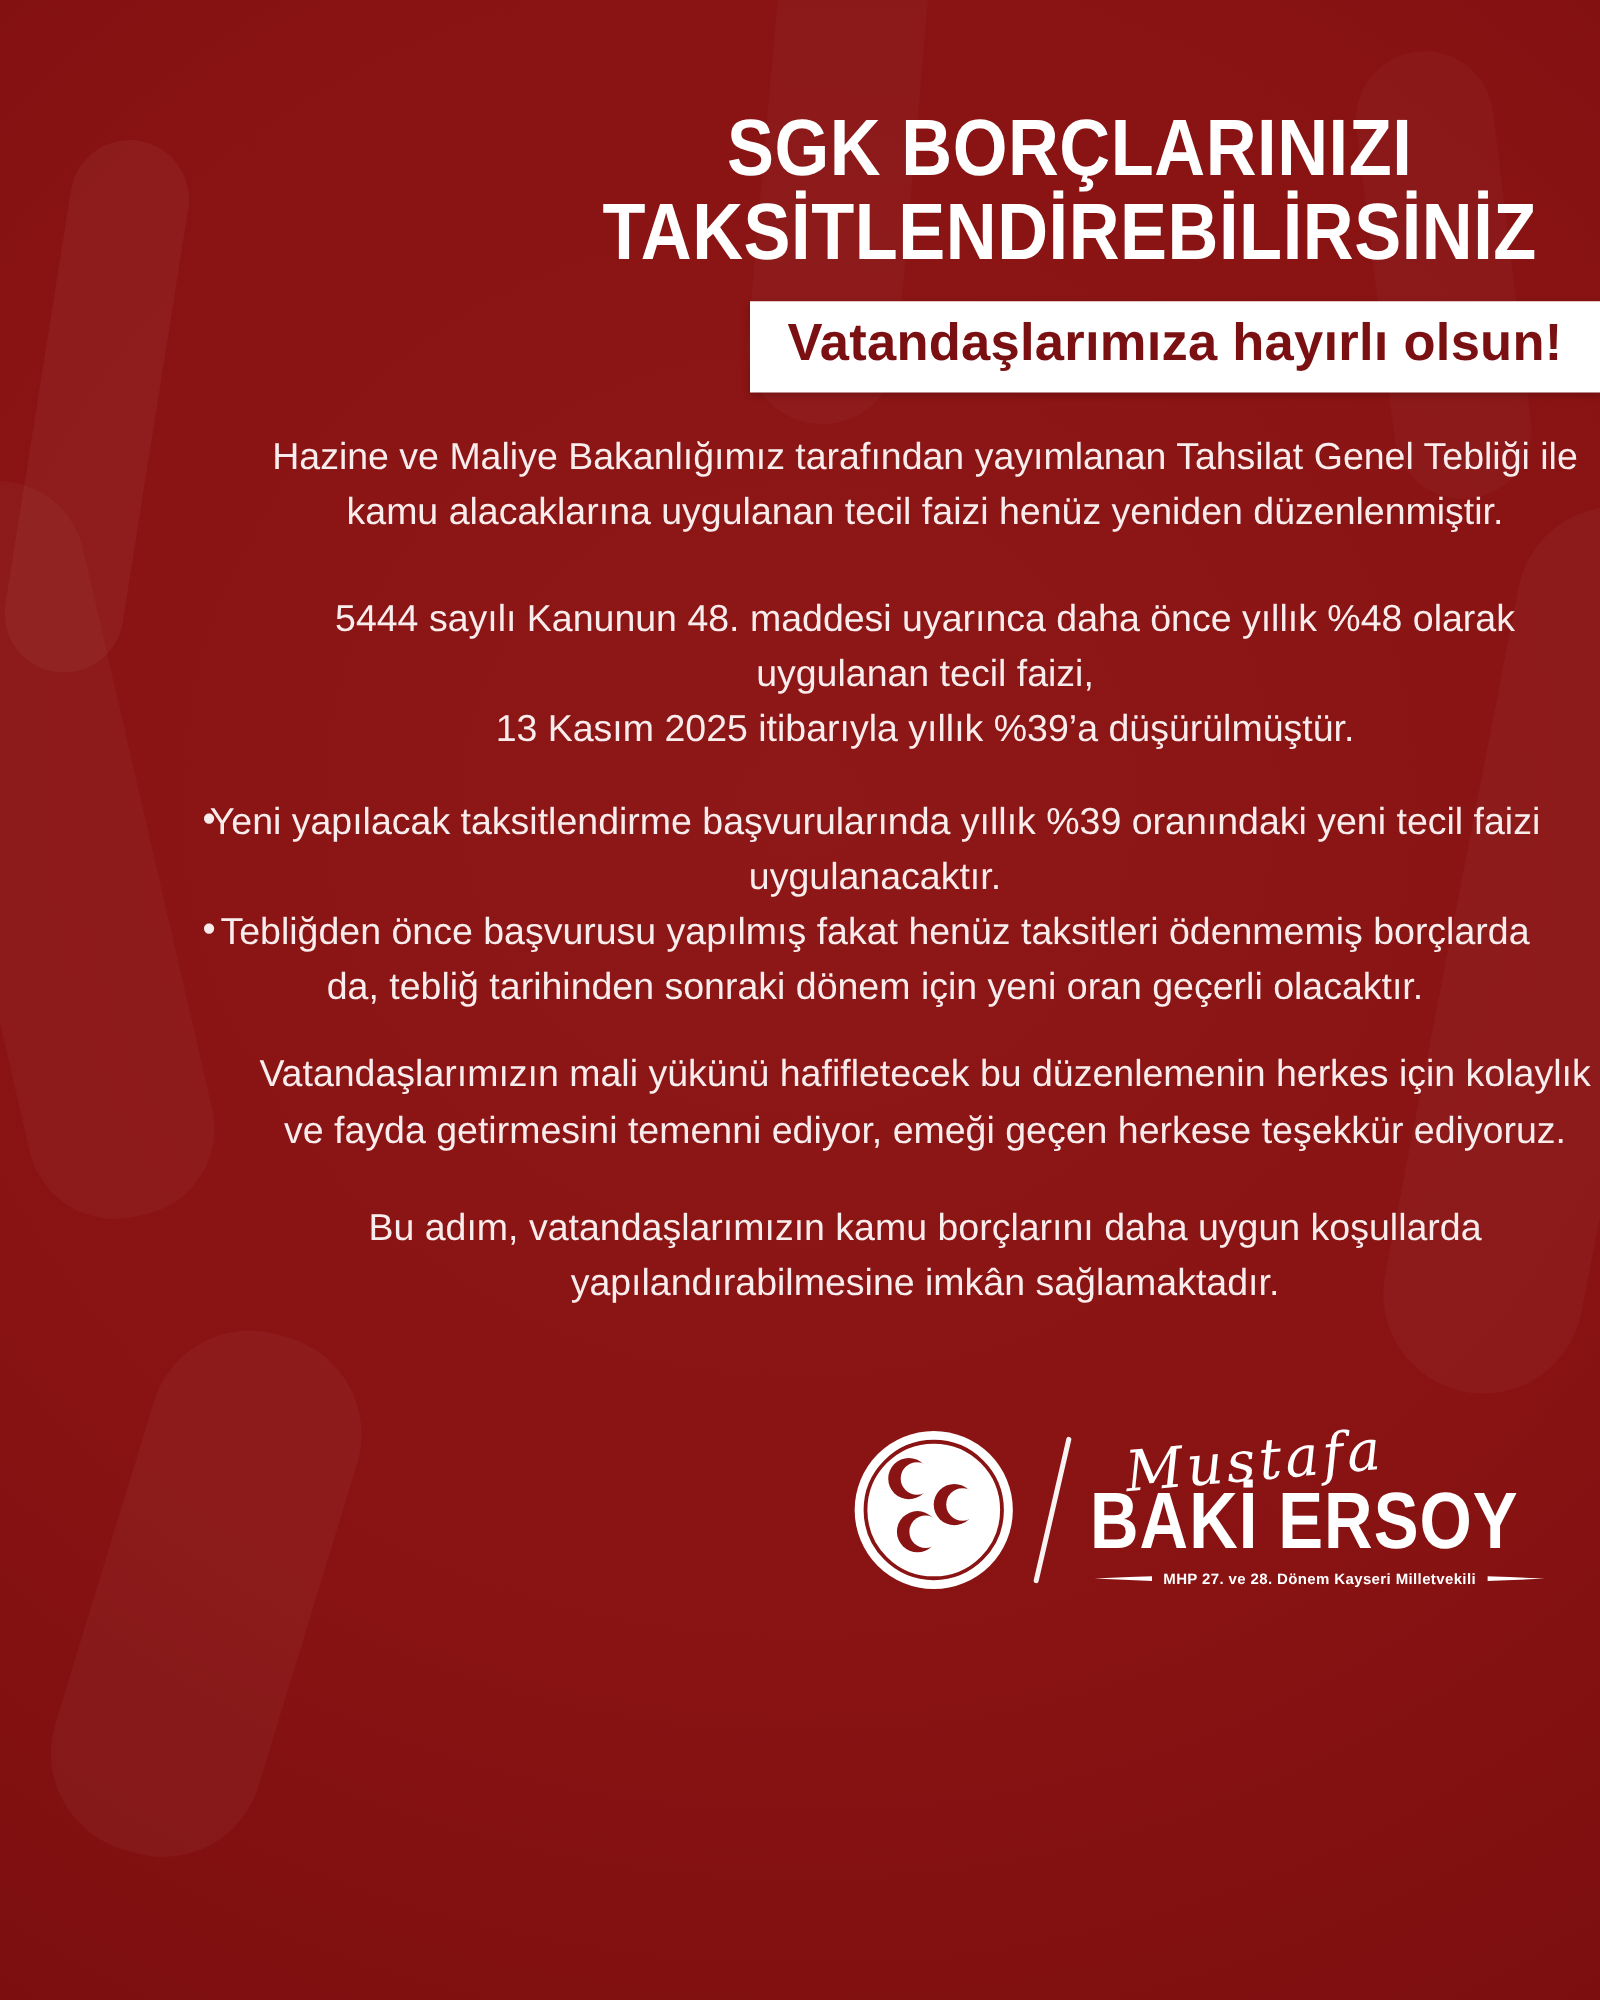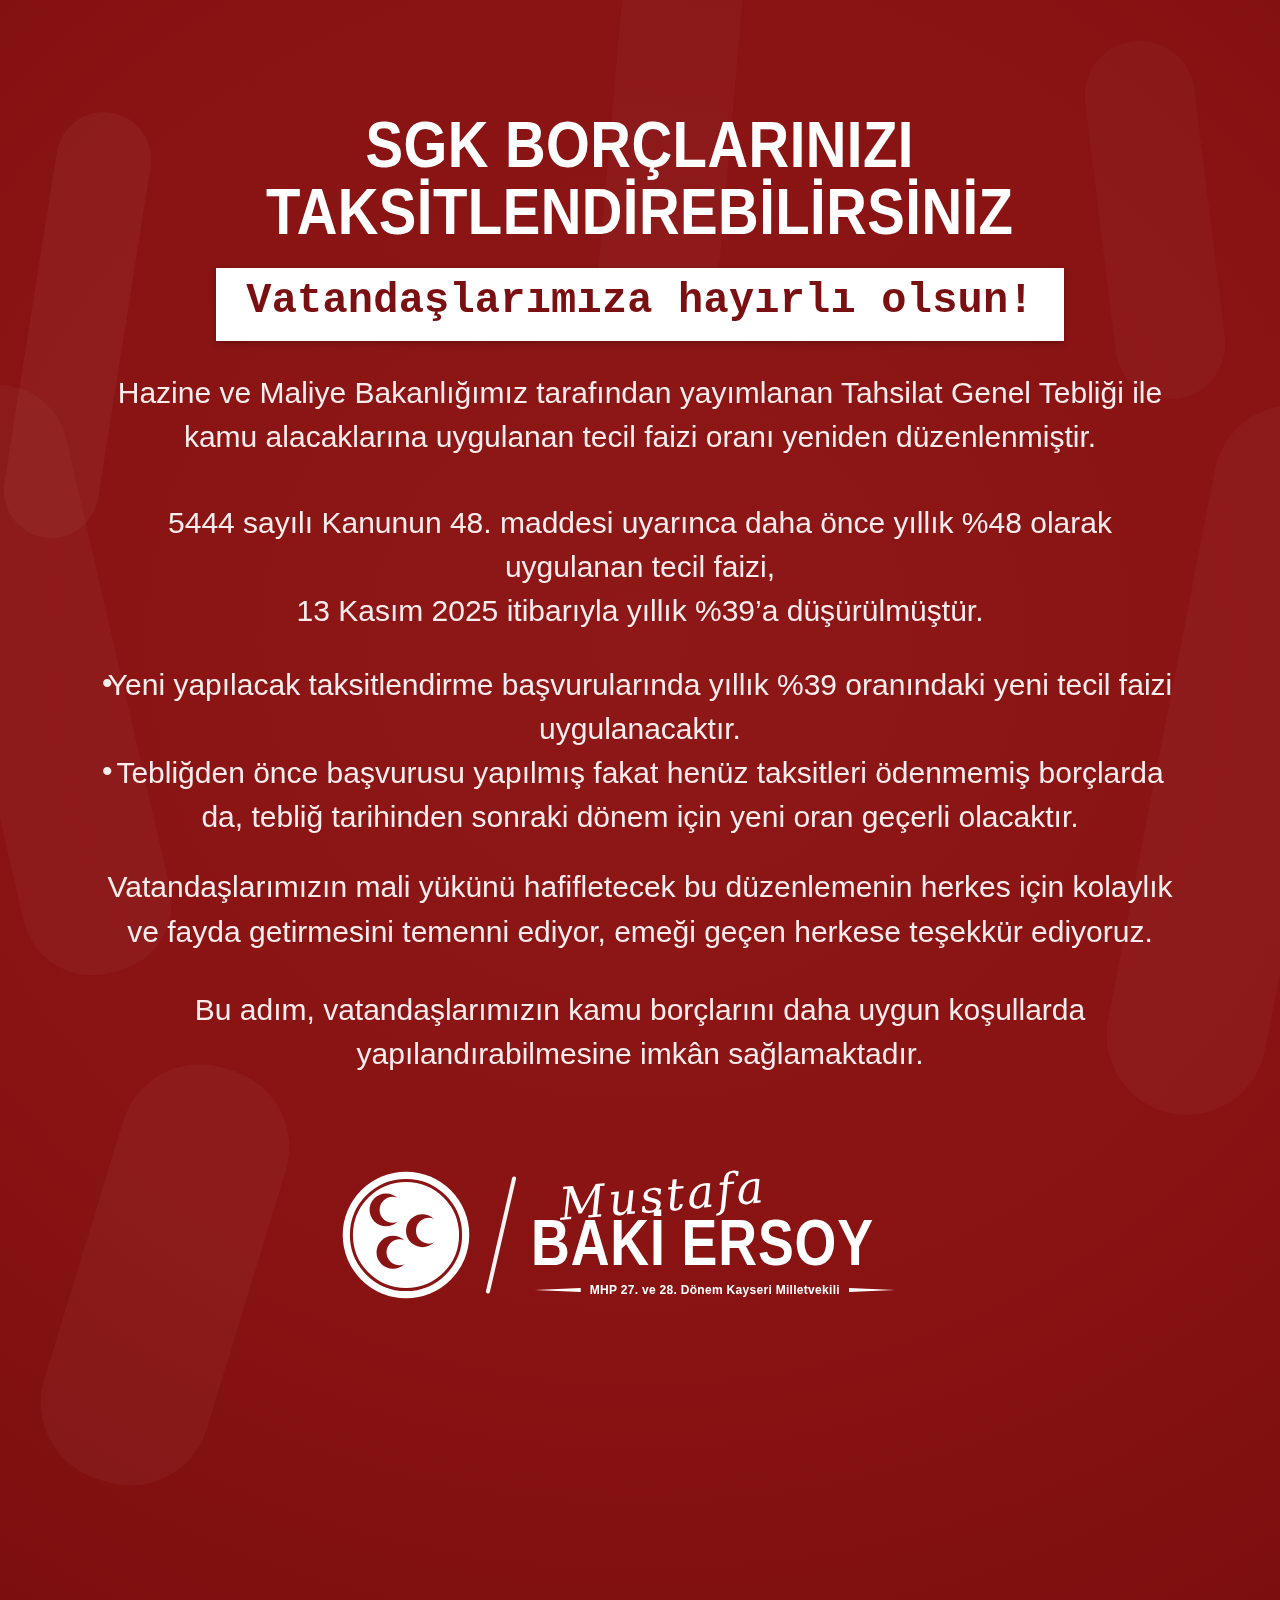--- a/index.html
+++ b/index.html
@@ -16,22 +16,22 @@
   .wm { position:absolute; background:rgba(255,236,236,0.045); z-index:1; }
   .wm1 { left:30px;  top:110px;  width:95px;  height:430px; border-radius:48px; transform:rotate(9deg); }
   .wm2 { left:-30px; top:380px;  width:150px; height:600px; border-radius:70px; transform:rotate(-13deg); background:rgba(255,236,236,0.035);}
   .wm3 { left:80px;  top:1060px; width:170px; height:430px; border-radius:80px; transform:rotate(17deg); background:rgba(255,236,236,0.04);}
   .wm4 { right:-40px; top:400px; width:160px; height:720px; border-radius:80px; transform:rotate(11deg); background:rgba(255,236,236,0.035);}
   .wm5 { left:610px; top:-60px;  width:120px; height:400px; border-radius:60px; transform:rotate(5deg);  background:rgba(255,236,236,0.03);}
   .wm6 { right:70px; top:40px;   width:110px; height:360px; border-radius:55px; transform:rotate(-7deg); background:rgba(255,236,236,0.03);}
 
   .content {
     position:relative; z-index:2;
-    display:flex; flex-direction:column; align-items:center;
-    padding-top:112px;
+    display:flex; flex-direction:column; align-items:flex-end;
+    padding-top:85px;
   }
 
   .title {
     text-align:center;
     color:#ffffff;
     font-size:64px;
     font-weight:800;
     line-height:1.05;
     letter-spacing:0.5px;
     transform:scaleX(0.88);
@@ -42,21 +42,20 @@
   .banner {
     margin-top:22px;
     background:#ffffff;
     color:#7b1012;
     font-size:42px;
     font-weight:800;
     line-height:1.1;
     padding:10px 30px 16px 30px;
     letter-spacing:0.2px;
     box-shadow:0 2px 6px rgba(0,0,0,0.25);
-    font-family:Liberation Mono, monospace;
   }
 
   .para {
     max-width:1080px;
     font-size:30px;
     line-height:1.47;
     text-align:center;
     color:#f8ecec;
   }
   .p1 { margin-top:30px; }
@@ -140,21 +139,21 @@
 
   <div class="content">
 
     <h1 class="title" style="margin:0;">
       <span class="tline">SGK BORÇLARINIZI</span>
       <span class="tline">TAKSİTLENDİREBİLİRSİNİZ</span>
     </h1>
 
     <div class="banner">Vatandaşlarımıza hayırlı olsun!</div>
 
-    <p class="para p1" style="margin-bottom:0;">Hazine ve Maliye Bakanlığımız tarafından yayımlanan Tahsilat Genel Tebliği ile kamu alacaklarına uygulanan tecil faizi oranı yeniden düzenlenmiştir.</p>
+    <p class="para p1" style="margin-bottom:0;">Hazine ve Maliye Bakanlığımız tarafından yayımlanan Tahsilat Genel Tebliği ile kamu alacaklarına uygulanan tecil faizi henüz yeniden düzenlenmiştir.</p>
 
     <div class="para p2">
       <div>5444 sayılı Kanunun 48. maddesi uyarınca daha önce yıllık %48 olarak uygulanan tecil faizi,</div>
       <div>13 Kasım 2025 itibarıyla yıllık %39’a düşürülmüştür.</div>
     </div>
 
     <div class="bullets">
       <div class="bullet-item">
         <span class="dot">•</span>
         <div class="bullet-text">Yeni yapılacak taksitlendirme başvurularında yıllık %39 oranındaki yeni tecil faizi uygulanacaktır.</div>

